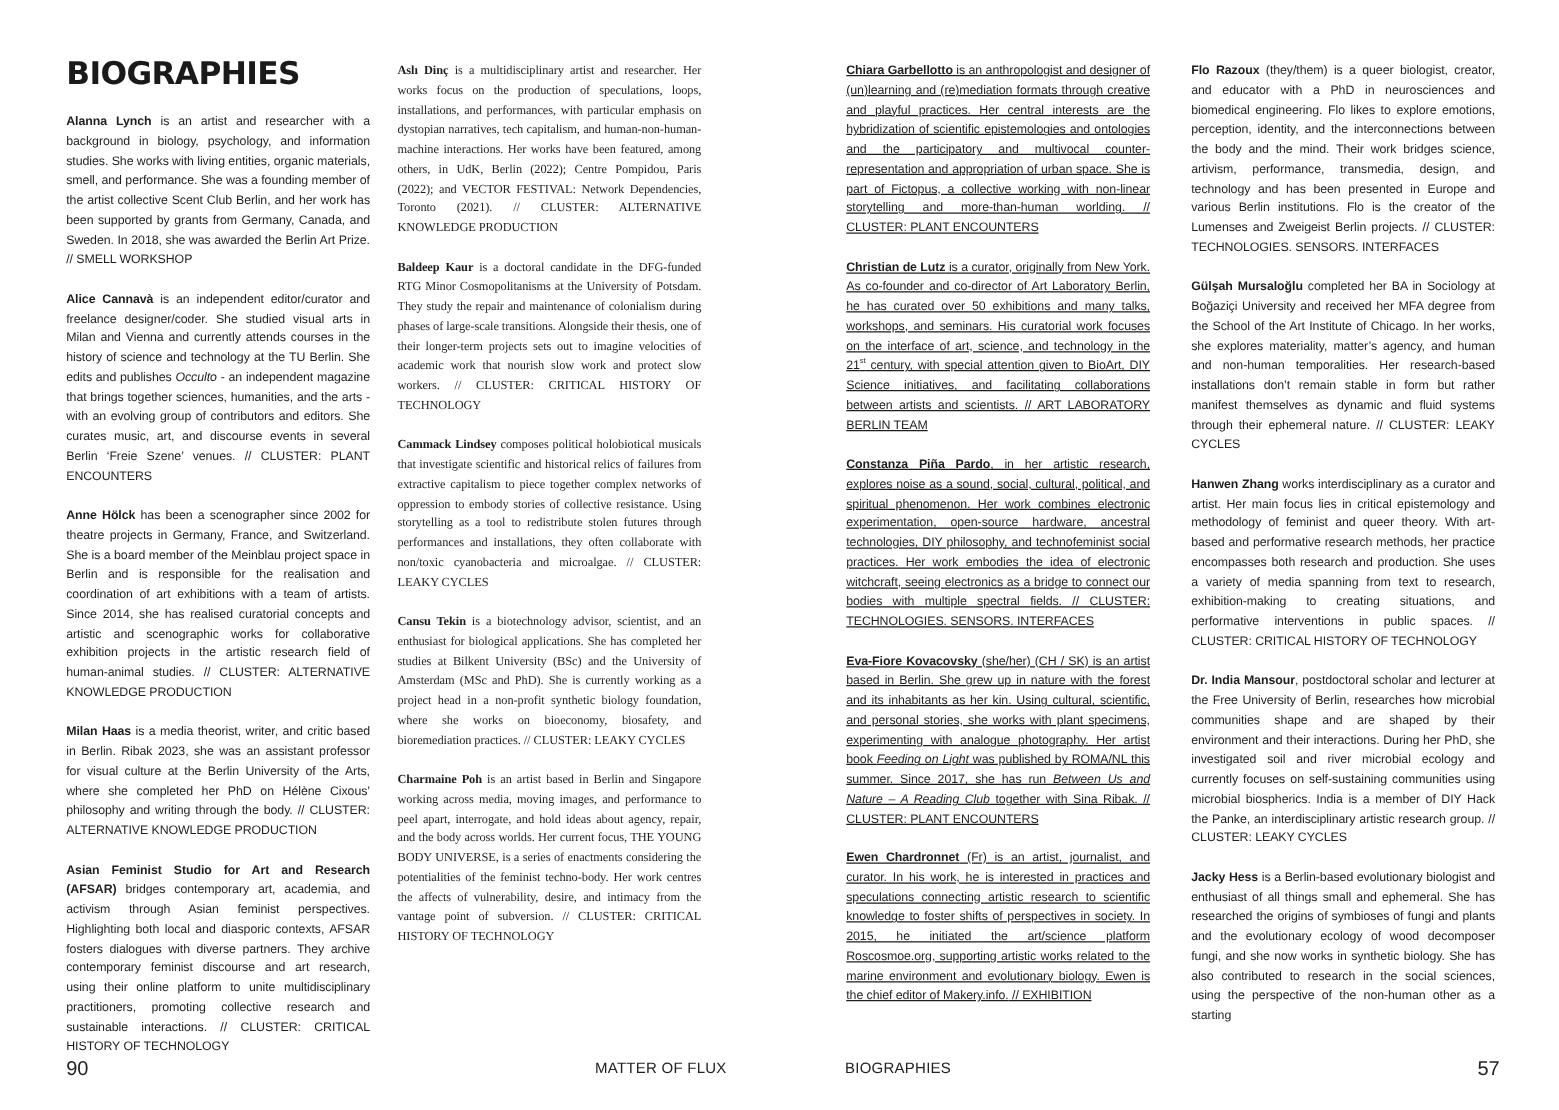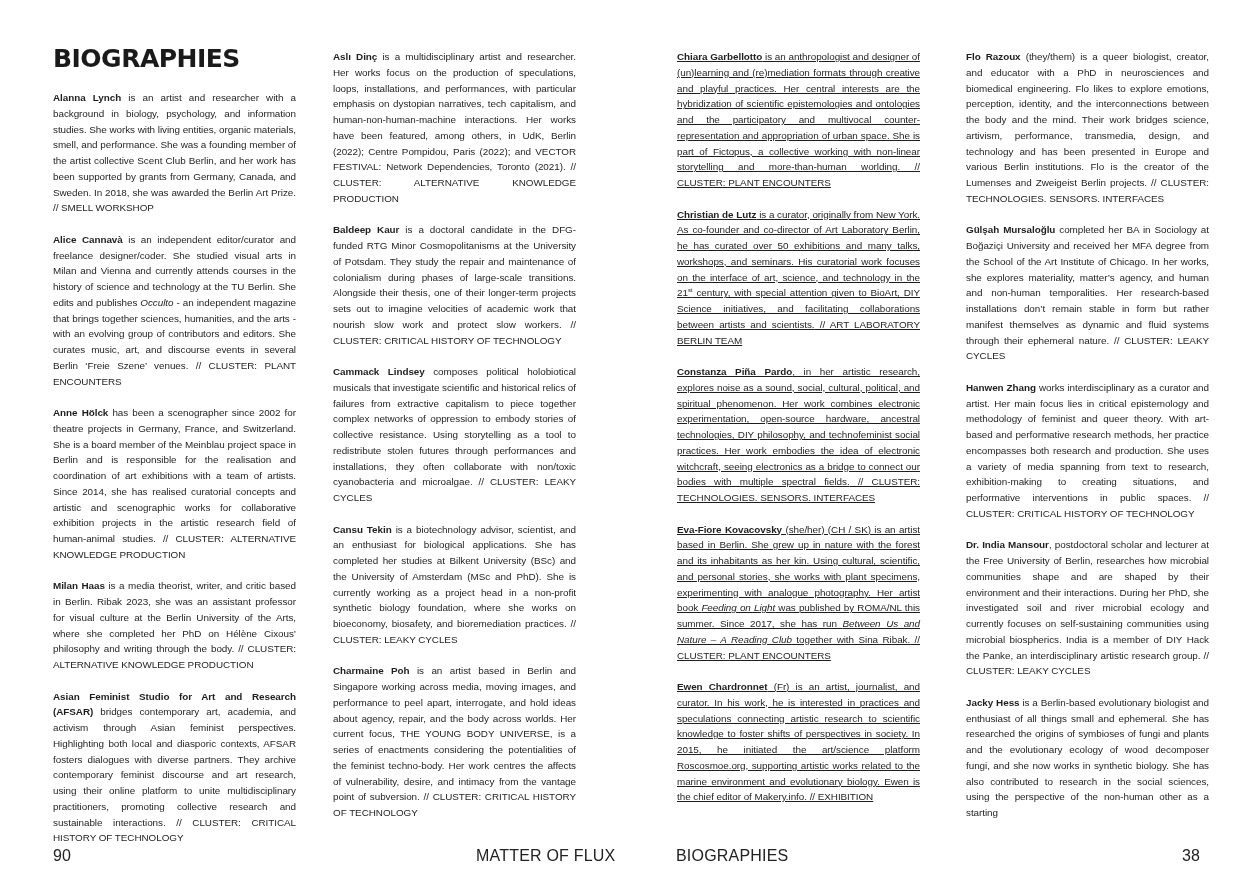--- a/index.html
+++ b/index.html
@@ -20,30 +20,30 @@
   }
   .col {
     position: absolute; width: 243px;
     font-size: 9.9px; line-height: 15.75px;
     text-align: justify; hyphens: auto;
     letter-spacing: -0.05px;
   }
   .col-1 { left: 53px; top: 90px; }
   .col-2 { left: 71px; top: 49px; }
   .col-3 { left: 54px; top: 49px; text-decoration: underline; }
-  .col-4 { left: 330px; top: 49px; margin-left: 13px; }
+  .col-4 { left: 330px; top: 49px; }
 
   .bio { margin: 0 0 15.75px 0; }
   .bio .name { font-weight: bold; }
   .bio .tag { text-transform: none; }
   .bio i { font-style: italic; }
   sup { font-size: 6px; line-height: 0; vertical-align: super; }
 
   .footer {
-    position: absolute; top: 847px; font-size: 16px; color: #222;
+    position: absolute; top: 847px; font-size: 12px; color: #222;
   }
   .pn { font-size: 16px; }
   .f-left-num { left: 53px; }
   .f-left-run { left: 476px; letter-spacing: 0.2px; }
   .f-right-run { left: 53px; letter-spacing: 0.2px; }
   .f-right-num { left: 559px; }
 </style>
 </head>
 <body>
 
@@ -51,21 +51,21 @@
   <h1 class="title">BIOGRAPHIES</h1>
 
   <div class="col col-1">
     <p class="bio"><span class="name">Alanna Lynch</span><span> is an artist and researcher with a background in biology, psychology, and information studies. She works with living entities, organic materials, smell, and performance. She was a founding member of the artist collective Scent Club Berlin, and her work has been supported by grants from Germany, Canada, and Sweden. In 2018, she was awarded the Berlin Art Prize.</span><span class="tag"> // SMELL WORKSHOP</span></p>
     <p class="bio"><span class="name">Alice Cannavà</span><span> is an independent editor/curator and freelance designer/coder. She studied visual arts in Milan and Vienna and currently attends courses in the history of science and technology at the TU Berlin. She edits and publishes </span><i>Occulto</i><span> - an independent magazine that brings together sciences, humanities, and the arts - with an evolving group of contributors and editors. She curates music, art, and discourse events in several Berlin ‘Freie Szene’ venues.</span><span class="tag"> // CLUSTER: PLANT ENCOUNTERS</span></p>
     <p class="bio"><span class="name">Anne Hölck</span><span> has been a scenographer since 2002 for theatre projects in Germany, France, and Switzerland. She is a board member of the Meinblau project space in Berlin and is responsible for the realisation and coordination of art exhibitions with a team of artists. Since 2014, she has realised curatorial concepts and artistic and scenographic works for collaborative exhibition projects in the artistic research field of human-animal studies.</span><span class="tag"> // CLUSTER: ALTERNATIVE KNOWLEDGE PRODUCTION</span></p>
     <p class="bio"><span class="name">Milan Haas</span><span> is a media theorist, writer, and critic based in Berlin. Ribak 2023, she was an assistant professor for visual culture at the Berlin University of the Arts, where she completed her PhD on Hélène Cixous’ philosophy and writing through the body.</span><span class="tag"> // CLUSTER: ALTERNATIVE KNOWLEDGE PRODUCTION</span></p>
     <p class="bio"><span class="name">Asian Feminist Studio for Art and Research (AFSAR)</span><span> bridges contemporary art, academia, and activism through Asian feminist perspectives. Highlighting both local and diasporic contexts, AFSAR fosters dialogues with diverse partners. They archive contemporary feminist discourse and art research, using their online platform to unite multidisciplinary practitioners, promoting collective research and sustainable interactions.</span><span class="tag"> // CLUSTER: CRITICAL HISTORY OF TECHNOLOGY</span></p>
   </div>
 
-  <div class="col col-2" style="left:333px;">
+  <div class="col col-2" style="left:318px;font-family:Liberation Serif, serif;">
     <p class="bio"><span class="name">Aslı Dinç</span><span> is a multidisciplinary artist and researcher. Her works focus on the production of speculations, loops, installations, and performances, with particular emphasis on dystopian narratives, tech capitalism, and human-non-human-machine interactions. Her works have been featured, among others, in UdK, Berlin (2022); Centre Pompidou, Paris (2022); and VECTOR FESTIVAL: Network Dependencies, Toronto (2021).</span><span class="tag"> // CLUSTER: ALTERNATIVE KNOWLEDGE PRODUCTION</span></p>
     <p class="bio"><span class="name">Baldeep Kaur</span><span> is a doctoral candidate in the DFG-funded RTG Minor Cosmopolitanisms at the University of Potsdam. They study the repair and maintenance of colonialism during phases of large-scale transitions. Alongside their thesis, one of their longer-term projects sets out to imagine velocities of academic work that nourish slow work and protect slow workers.</span><span class="tag"> // CLUSTER: CRITICAL HISTORY OF TECHNOLOGY</span></p>
     <p class="bio"><span class="name">Cammack Lindsey</span><span> composes political holobiotical musicals that investigate scientific and historical relics of failures from extractive capitalism to piece together complex networks of oppression to embody stories of collective resistance. Using storytelling as a tool to redistribute stolen futures through performances and installations, they often collaborate with non/toxic cyanobacteria and microalgae.</span><span class="tag"> // CLUSTER: LEAKY CYCLES</span></p>
     <p class="bio"><span class="name">Cansu Tekin</span><span> is a biotechnology advisor, scientist, and an enthusiast for biological applications. She has completed her studies at Bilkent University (BSc) and the University of Amsterdam (MSc and PhD). She is currently working as a project head in a non-profit synthetic biology foundation, where she works on bioeconomy, biosafety, and bioremediation practices.</span><span class="tag"> // CLUSTER: LEAKY CYCLES</span></p>
     <p class="bio"><span class="name">Charmaine Poh</span><span> is an artist based in Berlin and Singapore working across media, moving images, and performance to peel apart, interrogate, and hold ideas about agency, repair, and the body across worlds. Her current focus, THE YOUNG BODY UNIVERSE, is a series of enactments considering the potentialities of the feminist techno-body. Her work centres the affects of vulnerability, desire, and intimacy from the vantage point of subversion.</span><span class="tag"> // CLUSTER: CRITICAL HISTORY OF TECHNOLOGY</span></p>
   </div>
 
   <div class="footer f-left-num pn">90</div>
   <div class="footer f-left-run">MATTER OF FLUX</div>
 </div>
@@ -81,14 +81,14 @@
 
   <div class="col col-4">
     <p class="bio"><span class="name">Flo Razoux</span><span> (they/them) is a queer biologist, creator, and educator with a PhD in neurosciences and biomedical engineering. Flo likes to explore emotions, perception, identity, and the interconnections between the body and the mind. Their work bridges science, artivism, performance, transmedia, design, and technology and has been presented in Europe and various Berlin institutions. Flo is the creator of the Lumenses and Zweigeist Berlin projects.</span><span class="tag"> // CLUSTER: TECHNOLOGIES. SENSORS. INTERFACES</span></p>
     <p class="bio"><span class="name">Gülşah Mursaloğlu</span><span> completed her BA in Sociology at Boğaziçi University and received her MFA degree from the School of the Art Institute of Chicago. In her works, she explores materiality, matter’s agency, and human and non-human temporalities. Her research-based installations don’t remain stable in form but rather manifest themselves as dynamic and fluid systems through their ephemeral nature.</span><span class="tag"> // CLUSTER: LEAKY CYCLES</span></p>
     <p class="bio"><span class="name">Hanwen Zhang</span><span> works interdisciplinary as a curator and artist. Her main focus lies in critical epistemology and methodology of feminist and queer theory. With art-based and performative research methods, her practice encompasses both research and production. She uses a variety of media spanning from text to research, exhibition-making to creating situations, and performative interventions in public spaces.</span><span class="tag"> // CLUSTER: CRITICAL HISTORY OF TECHNOLOGY</span></p>
     <p class="bio"><span class="name">Dr. India Mansour</span><span>, postdoctoral scholar and lecturer at the Free University of Berlin, researches how microbial communities shape and are shaped by their environment and their interactions. During her PhD, she investigated soil and river microbial ecology and currently focuses on self-sustaining communities using microbial biospherics. India is a member of DIY Hack the Panke, an interdisciplinary artistic research group.</span><span class="tag"> // CLUSTER: LEAKY CYCLES</span></p>
     <p class="bio"><span class="name">Jacky Hess</span><span> is a Berlin-based evolutionary biologist and enthusiast of all things small and ephemeral. She has researched the origins of symbioses of fungi and plants and the evolutionary ecology of wood decomposer fungi, and she now works in synthetic biology. She has also contributed to research in the social sciences, using the perspective of the non-human other as a starting</span></p>
   </div>
 
   <div class="footer f-right-run">BIOGRAPHIES</div>
-  <div class="footer f-right-num pn">38</div>
+  <div class="footer f-right-num pn">57</div>
 </div>
 
 </body></html>

